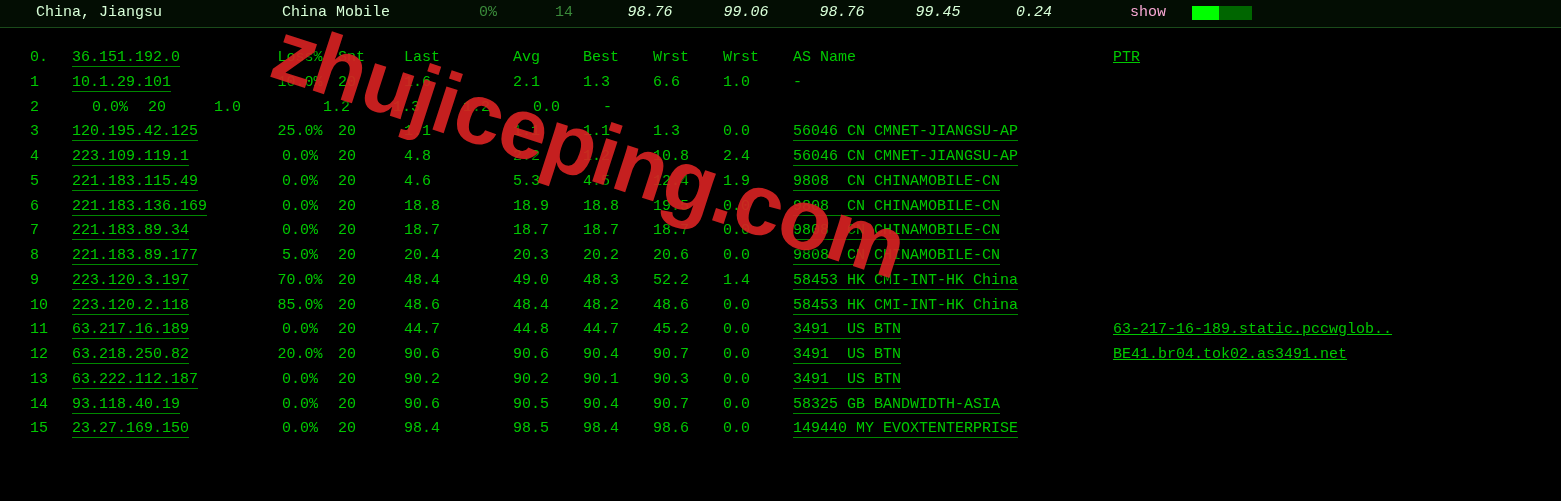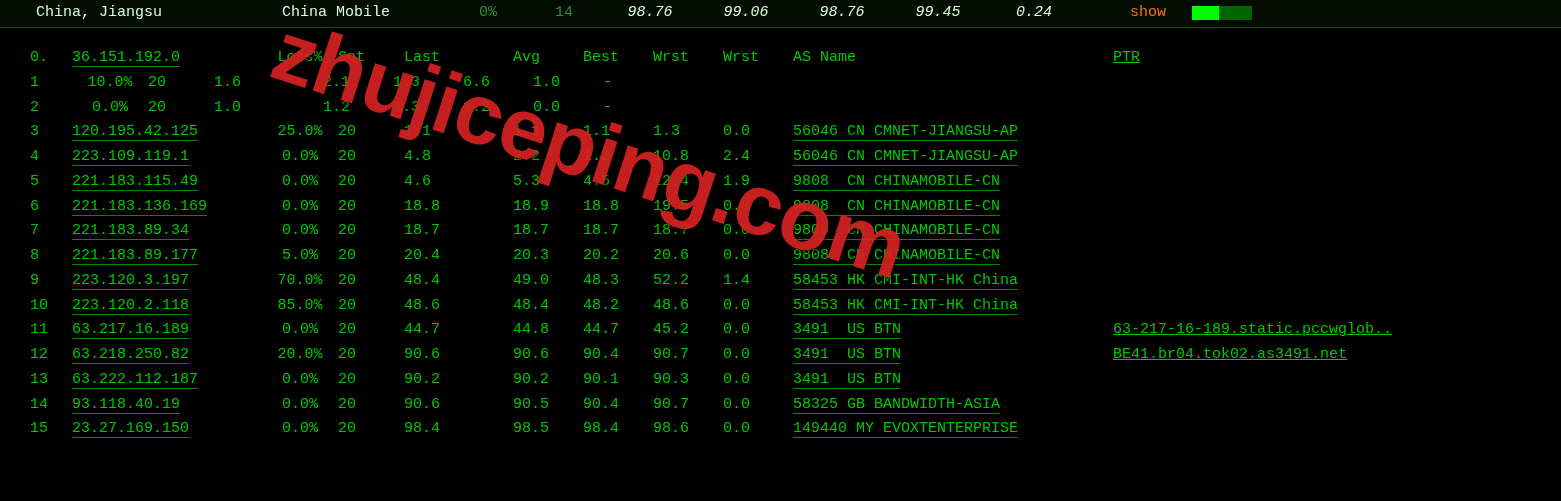--- a/index.html
+++ b/index.html
@@ -23,21 +23,21 @@
   .header-cell {
     padding: 0 8px;
     color: #d8ffd8;
   }
   .header-faded { color: #3a8a3a; }
   .loc { margin-left: 28px; width: 230px; }
   .provider { width: 160px; }
   .pct { width: 60px; text-align: center; }
   .cnt { width: 60px; text-align: center; }
   .metric { width: 80px; text-align: center; font-style: italic; }
-  .show { margin-left: 40px; color: #f97316; }
+  .show { margin-left: 40px; color: #f9a8d4; }
   .bar {
     display: inline-block;
     width: 60px;
     height: 14px;
     background: linear-gradient(90deg, #00ff00 45%, #006600 45%);
     margin-left: 18px;
     vertical-align: middle;
   }
 
   .trace {
@@ -99,21 +99,21 @@
     <span class="c-snt">Snt</span>
     <span class="c-last">Last</span>
     <span class="c-avg">Avg</span>
     <span class="c-best">Best</span>
     <span class="c-wrst">Wrst</span>
     <span class="c-stdv">Wrst</span>
     <span class="c-as">AS Name</span>
     <span class="c-ptr">PTR</span>
   </div>
   <div id="rows-host">
-      <div class="row"><span class="c-hop">1</span><span class="c-loss">10.0%</span><span class="c-snt">20</span><span class="c-last">1.6</span><span class="c-avg">2.1</span><span class="c-best">1.3</span><span class="c-wrst">6.6</span><span class="c-stdv">1.0</span><span class="c-as">-</span><span class="c-ptr"></span></div>
+      <div class="row"><span class="c-hop">1</span><span class="c-ip"><span>10.1.29.101</span></span><span class="c-loss">10.0%</span><span class="c-snt">20</span><span class="c-last">1.6</span><span class="c-avg">2.1</span><span class="c-best">1.3</span><span class="c-wrst">6.6</span><span class="c-stdv">1.0</span><span class="c-as">-</span><span class="c-ptr"></span></div>
       <div class="row"><span class="c-hop">2</span><span class="c-loss">0.0%</span><span class="c-snt">20</span><span class="c-last">1.0</span><span class="c-avg">1.2</span><span class="c-best">1.3</span><span class="c-wrst">1.2</span><span class="c-stdv">0.0</span><span class="c-as">-</span><span class="c-ptr"></span></div>
       <div class="row"><span class="c-hop">3</span><span class="c-ip"><span>120.195.42.125</span></span><span class="c-loss">25.0%</span><span class="c-snt">20</span><span class="c-last">1.1</span><span class="c-avg">1.1</span><span class="c-best">1.1</span><span class="c-wrst">1.3</span><span class="c-stdv">0.0</span><span class="c-as"><span>56046 CN CMNET-JIANGSU-AP</span></span><span class="c-ptr"></span></div>
       <div class="row"><span class="c-hop">4</span><span class="c-ip"><span>223.109.119.1</span></span><span class="c-loss">0.0%</span><span class="c-snt">20</span><span class="c-last">4.8</span><span class="c-avg">2.2</span><span class="c-best">1.2</span><span class="c-wrst">10.8</span><span class="c-stdv">2.4</span><span class="c-as"><span>56046 CN CMNET-JIANGSU-AP</span></span><span class="c-ptr"></span></div>
       <div class="row"><span class="c-hop">5</span><span class="c-ip"><span>221.183.115.49</span></span><span class="c-loss">0.0%</span><span class="c-snt">20</span><span class="c-last">4.6</span><span class="c-avg">5.3</span><span class="c-best">4.5</span><span class="c-wrst">12.4</span><span class="c-stdv">1.9</span><span class="c-as"><span>9808  CN CHINAMOBILE-CN</span></span><span class="c-ptr"></span></div>
       <div class="row"><span class="c-hop">6</span><span class="c-ip"><span>221.183.136.169</span></span><span class="c-loss">0.0%</span><span class="c-snt">20</span><span class="c-last">18.8</span><span class="c-avg">18.9</span><span class="c-best">18.8</span><span class="c-wrst">19.5</span><span class="c-stdv">0.0</span><span class="c-as"><span>9808  CN CHINAMOBILE-CN</span></span><span class="c-ptr"></span></div>
       <div class="row"><span class="c-hop">7</span><span class="c-ip"><span>221.183.89.34</span></span><span class="c-loss">0.0%</span><span class="c-snt">20</span><span class="c-last">18.7</span><span class="c-avg">18.7</span><span class="c-best">18.7</span><span class="c-wrst">18.7</span><span class="c-stdv">0.0</span><span class="c-as"><span>9808  CN CHINAMOBILE-CN</span></span><span class="c-ptr"></span></div>
       <div class="row"><span class="c-hop">8</span><span class="c-ip"><span>221.183.89.177</span></span><span class="c-loss">5.0%</span><span class="c-snt">20</span><span class="c-last">20.4</span><span class="c-avg">20.3</span><span class="c-best">20.2</span><span class="c-wrst">20.6</span><span class="c-stdv">0.0</span><span class="c-as"><span>9808  CN CHINAMOBILE-CN</span></span><span class="c-ptr"></span></div>
       <div class="row"><span class="c-hop">9</span><span class="c-ip"><span>223.120.3.197</span></span><span class="c-loss">70.0%</span><span class="c-snt">20</span><span class="c-last">48.4</span><span class="c-avg">49.0</span><span class="c-best">48.3</span><span class="c-wrst">52.2</span><span class="c-stdv">1.4</span><span class="c-as"><span>58453 HK CMI-INT-HK China</span></span><span class="c-ptr"></span></div>
       <div class="row"><span class="c-hop">10</span><span class="c-ip"><span>223.120.2.118</span></span><span class="c-loss">85.0%</span><span class="c-snt">20</span><span class="c-last">48.6</span><span class="c-avg">48.4</span><span class="c-best">48.2</span><span class="c-wrst">48.6</span><span class="c-stdv">0.0</span><span class="c-as"><span>58453 HK CMI-INT-HK China</span></span><span class="c-ptr"></span></div>
       <div class="row"><span class="c-hop">11</span><span class="c-ip"><span>63.217.16.189</span></span><span class="c-loss">0.0%</span><span class="c-snt">20</span><span class="c-last">44.7</span><span class="c-avg">44.8</span><span class="c-best">44.7</span><span class="c-wrst">45.2</span><span class="c-stdv">0.0</span><span class="c-as"><span>3491  US BTN</span></span><span class="c-ptr">63-217-16-189.static.pccwglob..</span></div>

